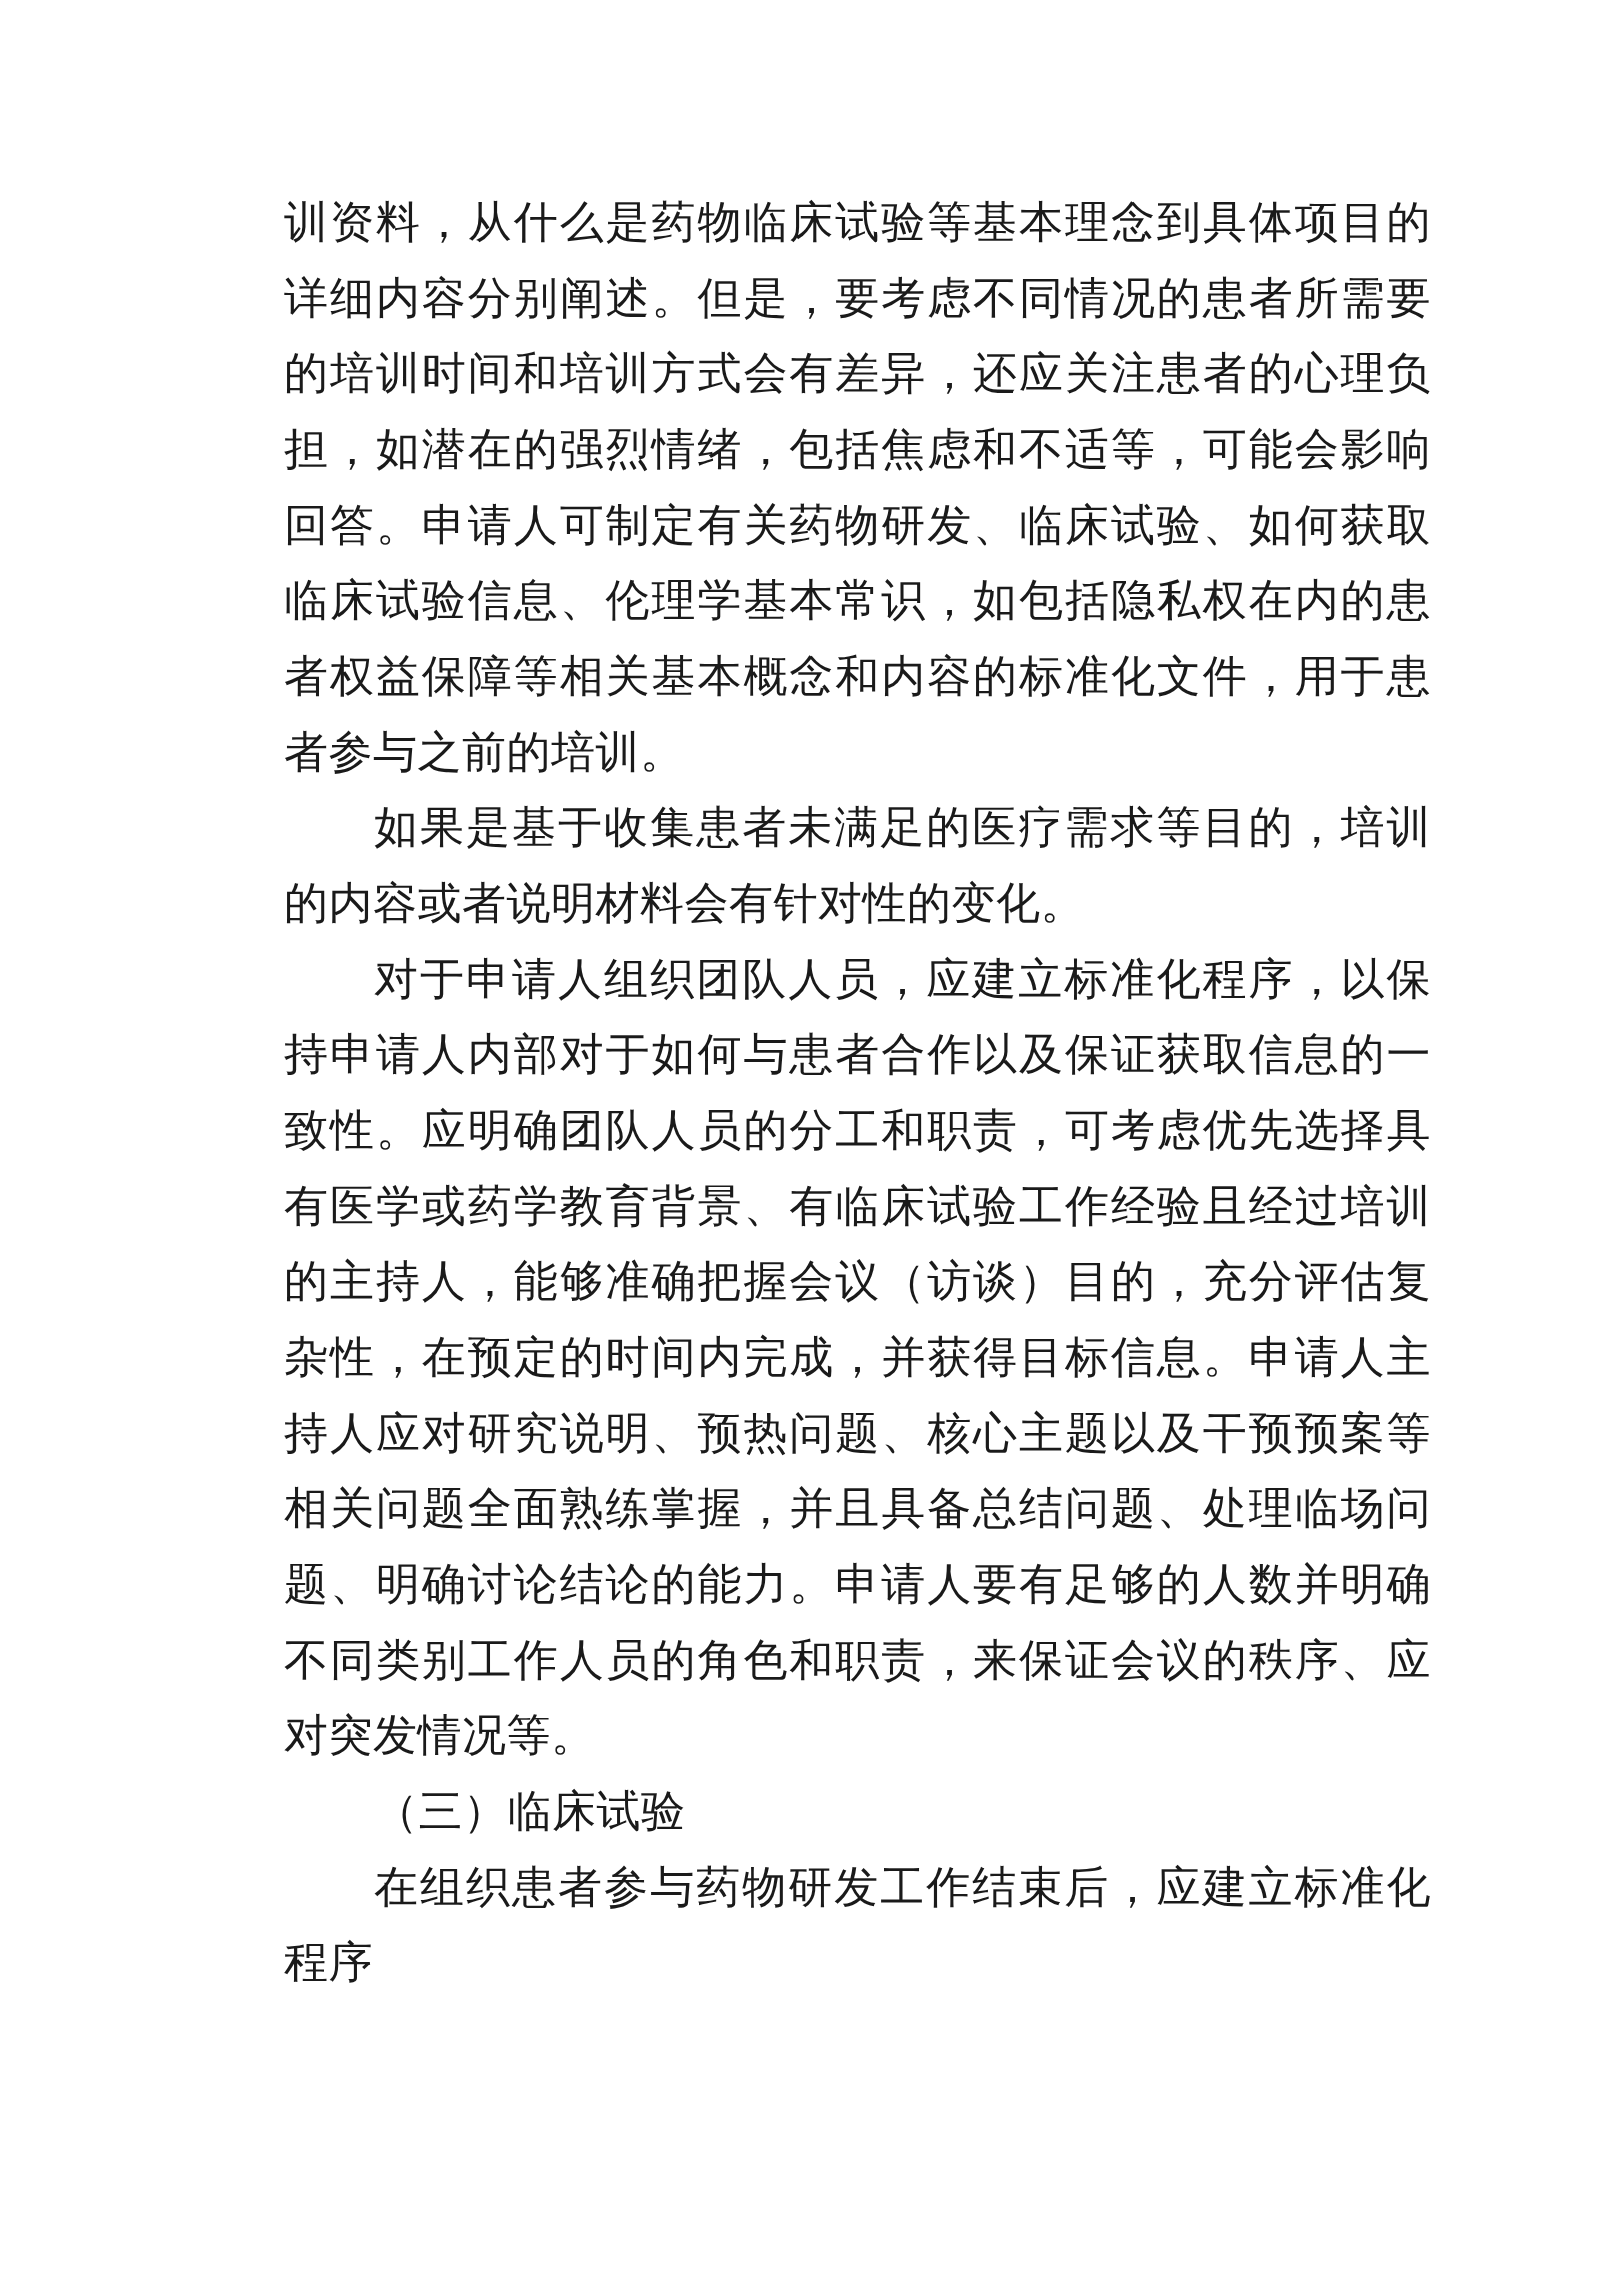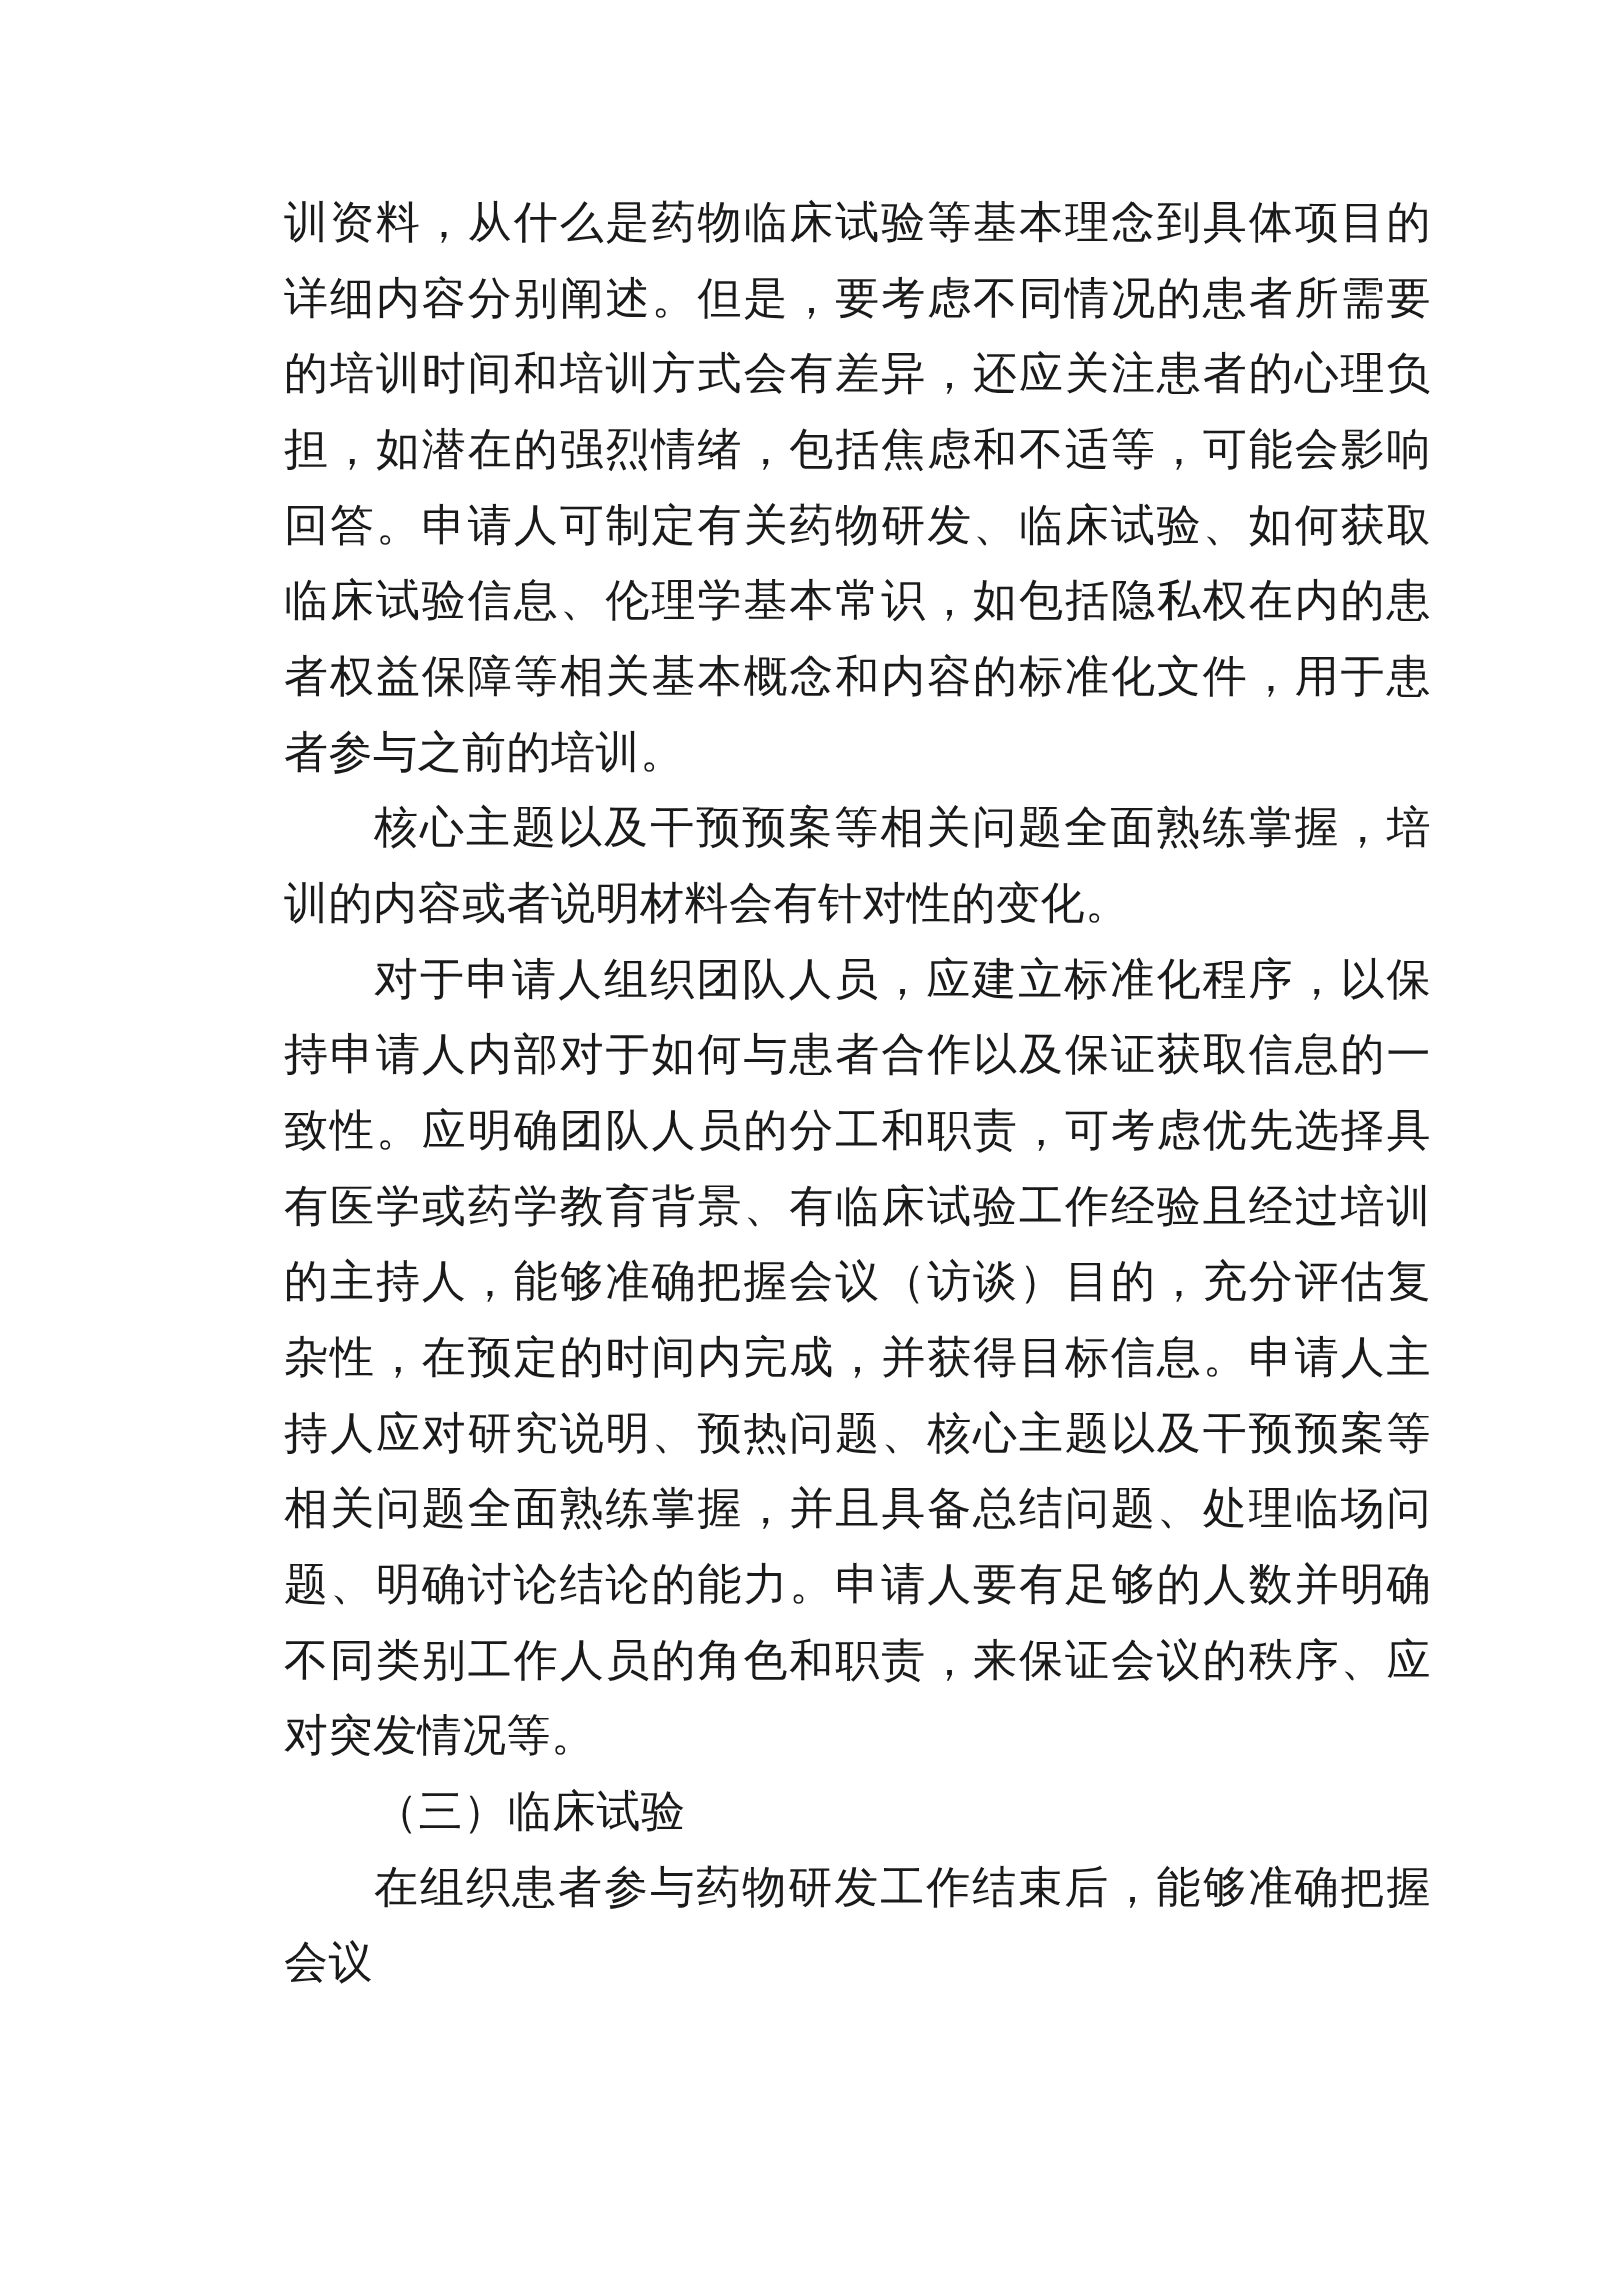--- a/index.html
+++ b/index.html
@@ -39,19 +39,19 @@
   p + p {
     margin-top: 0px;
   }
 </style>
 </head>
 <body>
 
 <div class="page">
   <div class="doc-body">
     <p>训资料，从什么是药物临床试验等基本理念到具体项目的详细内容分别阐述。但是，要考虑不同情况的患者所需要的培训时间和培训方式会有差异，还应关注患者的心理负担，如潜在的强烈情绪，包括焦虑和不适等，可能会影响回答。申请人可制定有关药物研发、临床试验、如何获取临床试验信息、伦理学基本常识，如包括隐私权在内的患者权益保障等相关基本概念和内容的标准化文件，用于患者参与之前的培训。</p>
-    <p class="indent">核心主题以及干预预案等相关问题全面熟练掌握，培训的内容或者说明材料会有针对性的变化。</p>
+    <p class="indent">如果是基于收集患者未满足的医疗需求等目的，培训的内容或者说明材料会有针对性的变化。</p>
     <p class="indent">对于申请人组织团队人员，应建立标准化程序，以保持申请人内部对于如何与患者合作以及保证获取信息的一致性。应明确团队人员的分工和职责，可考虑优先选择具有医学或药学教育背景、有临床试验工作经验且经过培训的主持人，能够准确把握会议（访谈）目的，充分评估复杂性，在预定的时间内完成，并获得目标信息。申请人主持人应对研究说明、预热问题、核心主题以及干预预案等相关问题全面熟练掌握，并且具备总结问题、处理临场问题、明确讨论结论的能力。申请人要有足够的人数并明确不同类别工作人员的角色和职责，来保证会议的秩序、应对突发情况等。</p>
     <p class="indent">（三）临床试验</p>
-    <p class="indent">在组织患者参与药物研发工作结束后，能够准确把握会议</p>
+    <p class="indent">在组织患者参与药物研发工作结束后，应建立标准化程序</p>
   </div>
 </div>
 
 
 </body></html>

